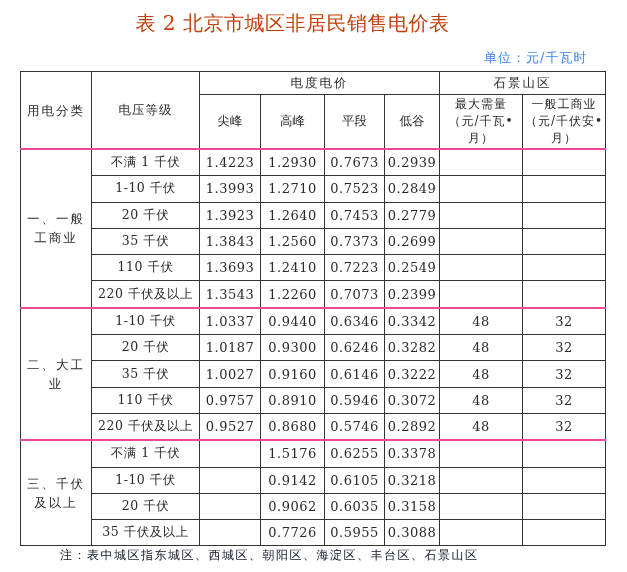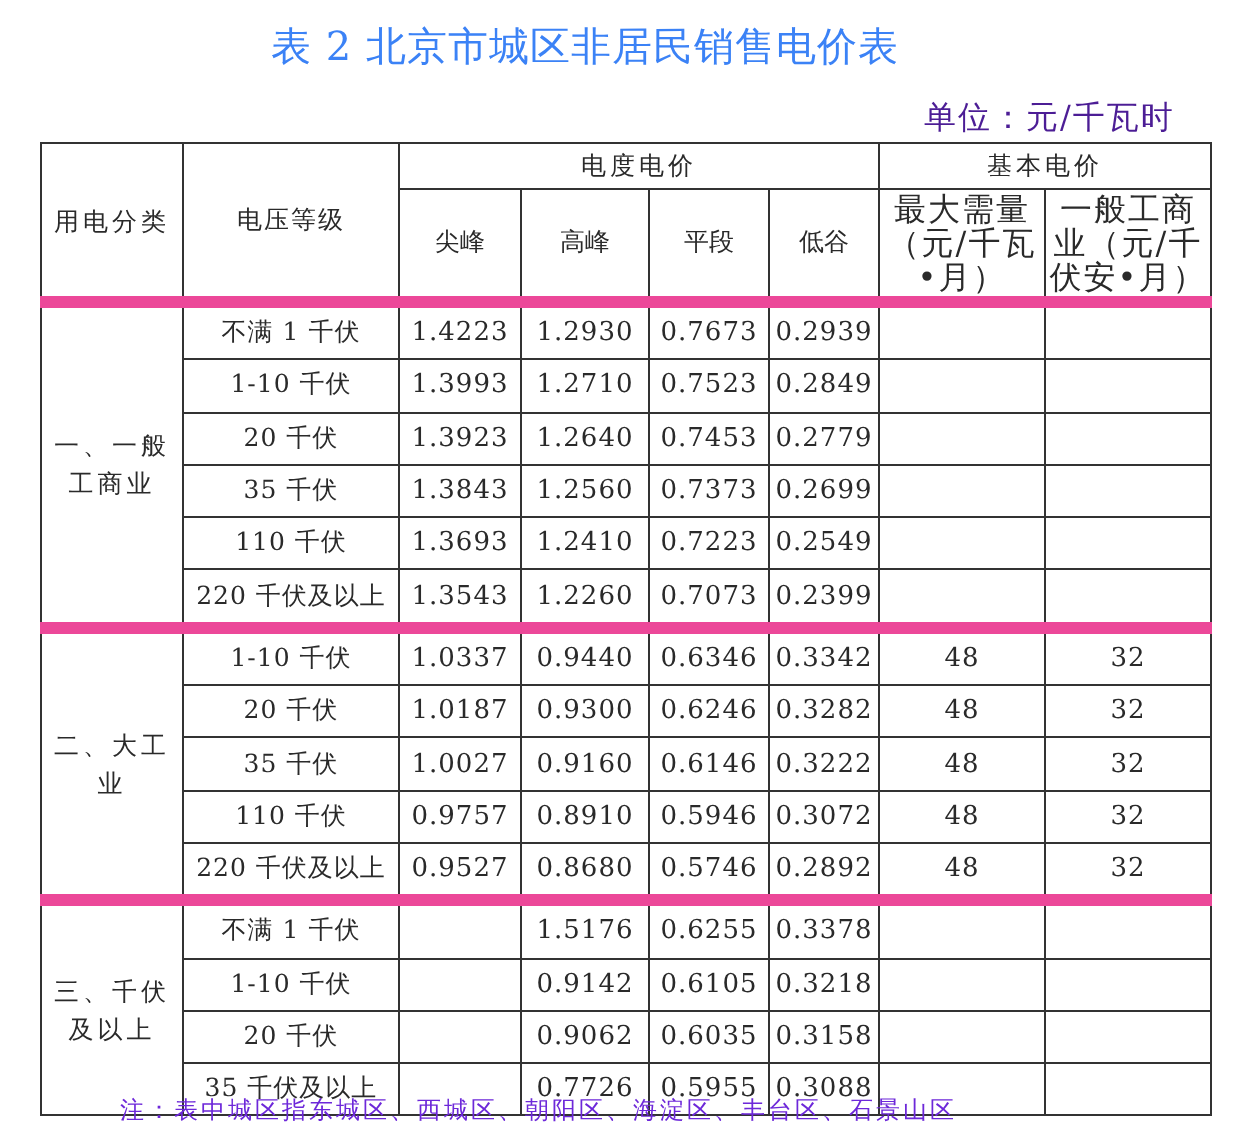--- a/index.html
+++ b/index.html
@@ -4,49 +4,49 @@
 <style>
   html, body { margin: 0; padding: 0; background: #ffffff; }
   body {
     width: 627px; height: 572px; position: relative; overflow: hidden;
     font-family: "DejaVu Serif", "Liberation Serif", serif;
     color: #2a2a2a;
   }
   .title {
     position: absolute; left: 0; top: 10px; width: 585px;
     text-align: center; font-size: 20px; letter-spacing: 0.5px;
-    color: #3b82f6;
+    color: #c2410c;
     font-family: "DejaVu Serif", "Liberation Serif", serif;
   }
   .unit {
-    position: absolute; left: 462px; top: 49px;
-    font-size: 16px; letter-spacing: 1px; color: #4c1d95;
+    position: absolute; left: 484px; top: 49px;
+    font-size: 13px; letter-spacing: 1px; color: #3b82f6;
   }
   table.prices {
     position: absolute; left: 20px; top: 71px;
     border-collapse: collapse; table-layout: fixed;
     width: 585px;
     font-size: 12.5px;
   }
   table.prices td, table.prices th {
     border: 1px solid #333; padding: 0; text-align: center;
     vertical-align: middle; font-weight: normal; color: #2a2a2a;
     overflow: hidden; white-space: nowrap;
   }
   .hdr-top th { height: 22px; letter-spacing: 2px; }
   .hdr-sub th { height: 53px; }
-  .hdr-sub th.wrap { white-space: normal; line-height: 17px; font-size: 16px; letter-spacing: 1px; }
+  .hdr-sub th.wrap { white-space: normal; line-height: 17px; font-size: 12px; letter-spacing: 1px; }
   .cat { white-space: normal !important; line-height: 19px; letter-spacing: 2px; padding: 0 6px !important; margin-left: 12px; }
   tr.row td { height: 25.3px; }
   td.num { font-family: "DejaVu Serif", "Liberation Serif", serif; font-size: 13px; letter-spacing: 0.5px; }
   td.volt { font-size: 12.5px; letter-spacing: 0.5px; }
-  tr.sec-start td { border-top: 6px solid #ec4899; }
+  tr.sec-start td { border-top: 2px solid #ec4899; }
   .note {
     position: absolute; left: 60px; top: 547px;
-    font-size: 12px; letter-spacing: 1.5px; color: #6d28d9;
+    font-size: 12px; letter-spacing: 1.5px; color: #0f172a;
   }
 </style>
 </head>
 <body>
 
 <div class="title">表 2 北京市城区非居民销售电价表</div>
 <div class="unit">单位：元/千瓦时</div>
 
 <table class="prices">
   <colgroup>
@@ -57,21 +57,21 @@
     <col style="width:60px">
     <col style="width:55px">
     <col style="width:83px">
     <col style="width:83px">
   </colgroup>
   <thead>
     <tr class="hdr-top">
       <th rowspan="2" class="cat">用电分类</th>
       <th rowspan="2" style="letter-spacing:1px">电压等级</th>
       <th colspan="4">电度电价</th>
-      <th colspan="2">基本电价</th>
+      <th colspan="2">石景山区</th>
     </tr>
     <tr class="hdr-sub">
       <th>尖峰</th>
       <th>高峰</th>
       <th>平段</th>
       <th>低谷</th>
       <th class="wrap">最大需量（元/千瓦•月）</th>
       <th class="wrap">一般工商业（元/千伏安•月）</th>
     </tr>
   </thead>

